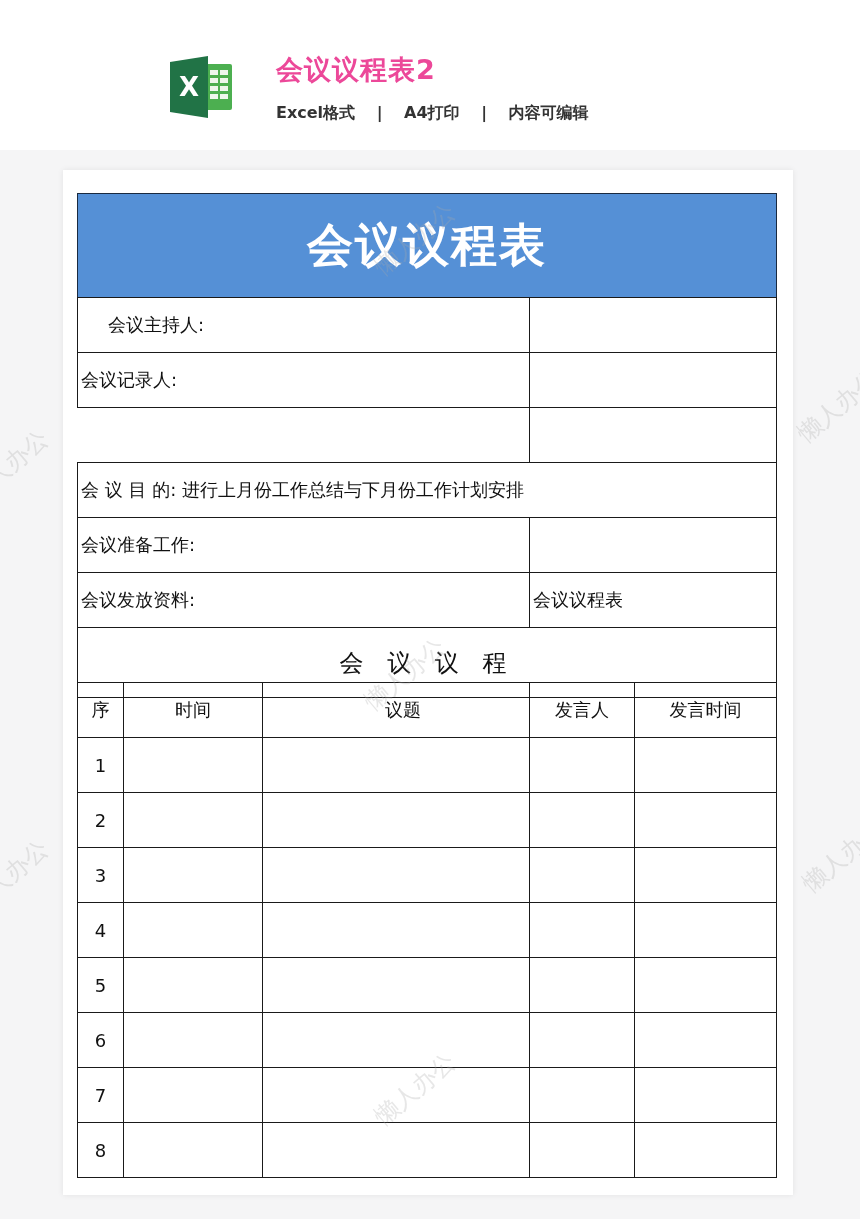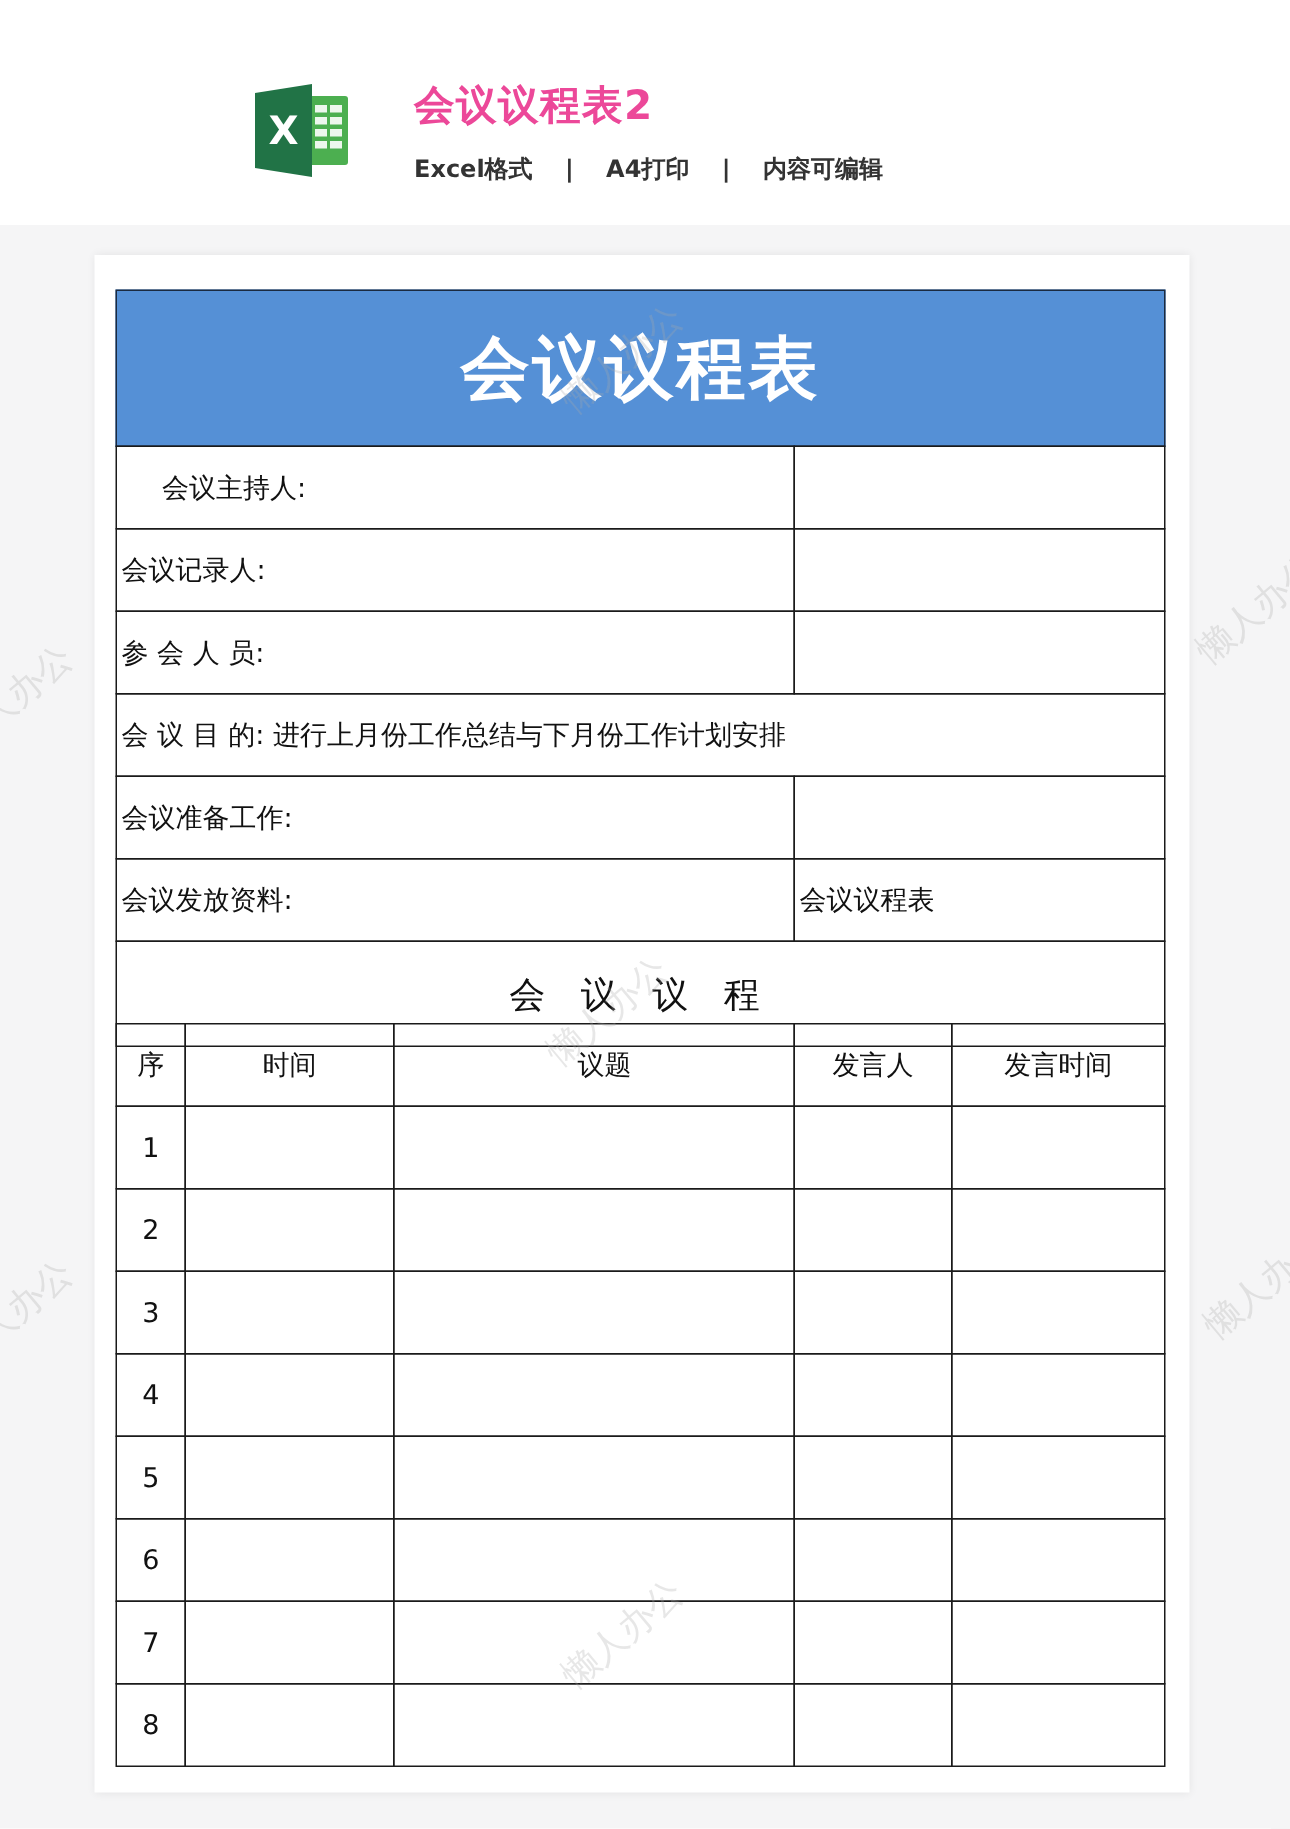--- a/index.html
+++ b/index.html
@@ -77,21 +77,20 @@
   <div class="sheet">
 
     <div class="cell title-band" style="left:0;top:0;width:700px;height:105px;">会议议程表</div>
 
     <div class="cell label" style="left:0;top:104px;width:453px;height:56px;padding-left:30px;">会议主持人:</div>
     <div class="cell label" style="left:452px;top:104px;width:248px;height:56px;"></div>
 
     <div class="cell label" style="left:0;top:159px;width:453px;height:56px;">会议记录人:</div>
     <div class="cell label" style="left:452px;top:159px;width:248px;height:56px;"></div>
 
-    <div class="cell label" style="left:0;top:214px;width:453px;height:56px;">参 会 人 员:</div>
     <div class="cell label" style="left:452px;top:214px;width:248px;height:56px;"></div>
 
     <div class="cell label" style="left:0;top:269px;width:700px;height:56px;">会 议 目 的:  进行上月份工作总结与下月份工作计划安排</div>
 
     <div class="cell label" style="left:0;top:324px;width:453px;height:56px;">会议准备工作:</div>
     <div class="cell label" style="left:452px;top:324px;width:248px;height:56px;"></div>
 
     <div class="cell label" style="left:0;top:379px;width:453px;height:56px;">会议发放资料:</div>
     <div class="cell label" style="left:452px;top:379px;width:248px;height:56px;">会议议程表</div>
 

